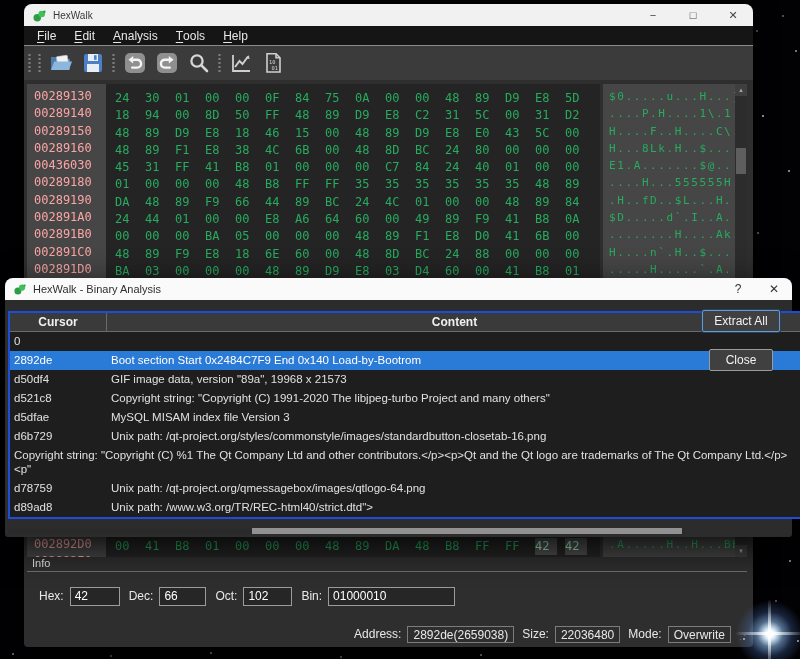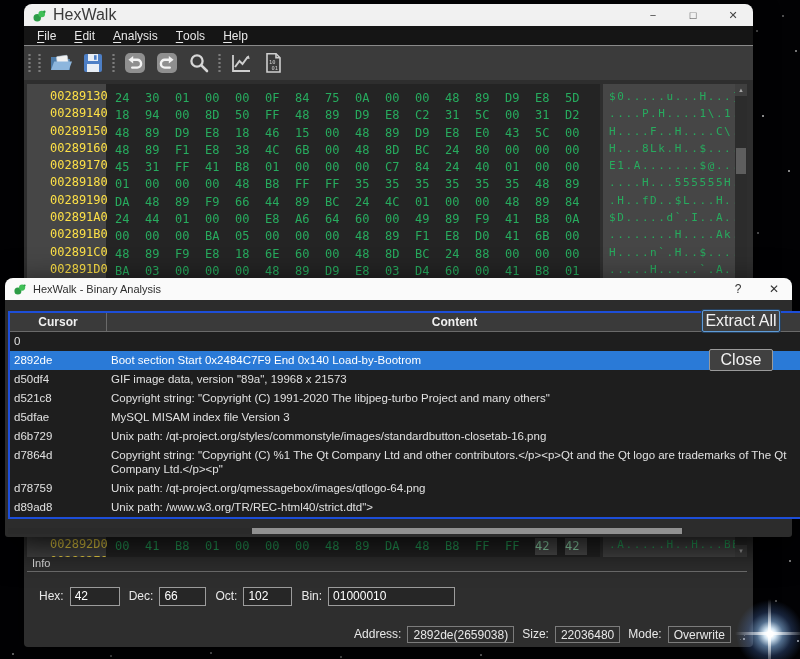--- a/index.html
+++ b/index.html
@@ -28,21 +28,21 @@
     background:linear-gradient(90deg, transparent, rgba(255,255,255,.9), transparent); }
   .star-flare::after { content:""; position:absolute; top:0; bottom:0; left:33px; width:3px;
     background:linear-gradient(180deg, transparent, rgba(255,255,255,.9), transparent); }
 
   
   .win { position:absolute; left:24px; top:4px; width:729px; height:643px; z-index:10;
     background:#2e2e2e; border-radius:8px 8px 4px 4px; box-shadow:0 6px 24px rgba(0,0,0,.8); }
   .titlebar { height:22px; background:#f1f1f1; border-radius:8px 8px 0 0;
     display:flex; align-items:center; padding:0 0 0 8px; }
   .titlebar .logo { width:15px; height:15px; margin-right:6px; flex:0 0 auto; }
-  .titlebar .title { font-size:16px; color:#3a3a3a; }
+  .titlebar .title { font-size:10px; color:#3a3a3a; }
   .titlebar .spacer { flex:1; }
   .wbtn { width:40px; height:22px; display:flex; align-items:center; justify-content:center;
     font-size:11px; color:#444; }
   .menubar { height:20px; background:#151515; border-bottom:1px solid #8a8a8a;
     display:flex; align-items:center; padding-left:4px; }
   .menu-item { color:#e8e8e8; font-size:12px; padding:0 9px; height:100%;
     display:flex; align-items:center; }
   .menu-item .mn { text-decoration:underline; text-underline-offset:2px; }
   .toolbar { height:34px; background:#3b3b3b; display:flex; align-items:center; gap:5px; padding-left:3px; }
   .grip { width:5px; height:20px;
@@ -55,21 +55,21 @@
   .hex-area { position:absolute; left:3px; top:80px; width:720px; height:473px; overflow:hidden; }
   .col-bg { position:absolute; top:0; bottom:0; }
   .gutter-bg { left:0; width:79px; background:#464646; }
   .hexpane-bg { left:79px; width:494px; background:#242424; }
   .asciipane-bg { left:576px; width:132px; background:#464646; }
   .hex-rows { position:absolute; left:0; right:12px; }
   .hex-rows.top { top:4px; }
   .hex-rows.bottom { top:452px; }
   .hexrow { display:flex; height:17.3px; line-height:17.3px;
     font-family:"DejaVu Sans Mono", monospace; }
-  .hexrow .addr { width:79px; padding-left:23px; font-size:12px; color:#fde047; }
+  .hexrow .addr { width:79px; padding-left:7px; font-size:12px; color:#fca5a5; }
   .hexrow .bytes { width:497px; padding-left:9px; }
   .hexrow .byte { display:inline-block; width:30px; font-size:12px; color:#27ab5e; }
   .hexrow .byte.hl { color:#9defbd; background:#4e4e4e; width:22px; margin-right:8px; }
   .hexrow .ascii { width:132px; margin-left:0; padding-left:6px; font-size:11px;
     letter-spacing:1.6px; color:#27ab5e; white-space:pre; overflow:hidden; }
   .vscroll { position:absolute; right:0; top:0; bottom:0; width:12px; background:#2c2c2c; }
   .vscroll .arrow { position:absolute; left:0; width:12px; height:12px; background:#3f3f3f;
     color:#a5a5a5; font-size:6px; display:flex; align-items:center; justify-content:center; }
   .vscroll .up { top:0; } .vscroll .down { bottom:0; }
   .vscroll .thumb { position:absolute; left:1px; width:10px; top:64px; height:26px; background:#5e5e5e; }
@@ -110,21 +110,21 @@
   .thead { display:flex; height:19px; background:#3a3a3a; border-bottom:1px solid #6a6a6a;
     font-size:12px; font-weight:bold; color:#f0f0f0; }
   .thead .c1 { width:97px; text-align:center; line-height:19px; border-right:1px solid #6a6a6a; }
   .thead .c2 { flex:1; text-align:center; line-height:19px; }
   .trow { display:flex; font-size:11.5px; color:#e0e0e0; line-height:14px; }
   .trow .c1 { width:97px; padding:2px 0 3px 4px; flex:0 0 auto; }
   .trow .c2 { flex:1; padding:2px 6px 3px 4px; }
   .trow.selected { background:#2a7ad7; color:#ffffff; }
   .hscroll { position:absolute; left:3px; top:250px; width:676px; height:6px; background:#2a2a2a; }
   .hscroll .thumb { position:absolute; left:244px; width:430px; top:0; height:6px; background:#919191; }
-  .dlg-btn { position:absolute; background:#404040; color:#f2f2f2; font-size:16px;
+  .dlg-btn { position:absolute; background:#404040; color:#f2f2f2; font-size:12px;
     display:flex; align-items:center; justify-content:center; border-radius:2px; height:22px; }
   .btn-extract { left:697px; top:32px; width:78px; border:1px solid #5f9cd8; box-shadow:0 0 0 1px #27405c; }
   .btn-close { left:704px; top:71px; width:64px; border:1px solid #9a9a9a; }
 </style>
 </head>
 <body>
 
 <div class="stars"></div>
 <div class="star-flare"></div>
 
@@ -253,21 +253,21 @@
           <span class="ascii">H....F..H....C\.</span>
         </div>
 
         <div class="hexrow">
           <span class="addr">00289160</span>
           <span class="bytes"><span class="byte">48</span><span class="byte">89</span><span class="byte">F1</span><span class="byte">E8</span><span class="byte">38</span><span class="byte">4C</span><span class="byte">6B</span><span class="byte">00</span><span class="byte">48</span><span class="byte">8D</span><span class="byte">BC</span><span class="byte">24</span><span class="byte">80</span><span class="byte">00</span><span class="byte">00</span><span class="byte">00</span></span>
           <span class="ascii">H...8Lk.H..$....</span>
         </div>
 
         <div class="hexrow">
-          <span class="addr">00289170</span>
+          <span class="addr">00436030</span>
           <span class="bytes"><span class="byte">45</span><span class="byte">31</span><span class="byte">FF</span><span class="byte">41</span><span class="byte">B8</span><span class="byte">01</span><span class="byte">00</span><span class="byte">00</span><span class="byte">00</span><span class="byte">C7</span><span class="byte">84</span><span class="byte">24</span><span class="byte">40</span><span class="byte">01</span><span class="byte">00</span><span class="byte">00</span></span>
           <span class="ascii">E1.A.......$@...</span>
         </div>
 
         <div class="hexrow">
           <span class="addr">00289180</span>
           <span class="bytes"><span class="byte">01</span><span class="byte">00</span><span class="byte">00</span><span class="byte">00</span><span class="byte">48</span><span class="byte">B8</span><span class="byte">FF</span><span class="byte">FF</span><span class="byte">35</span><span class="byte">35</span><span class="byte">35</span><span class="byte">35</span><span class="byte">35</span><span class="byte">35</span><span class="byte">48</span><span class="byte">89</span></span>
           <span class="ascii">....H...555555H.</span>
         </div>
 
@@ -415,21 +415,20 @@
           <span class="c1">d5dfae</span>
           <span class="c2">MySQL MISAM index file Version 3</span>
         </div>
 
         <div class="trow">
           <span class="c1">d6b729</span>
           <span class="c2">Unix path: /qt-project.org/styles/commonstyle/images/standardbutton-closetab-16.png</span>
         </div>
 
         <div class="trow">
-          <span class="c1">d7864d</span>
           <span class="c2">Copyright string: "Copyright (C) %1 The Qt Company Ltd and other contributors.&lt;/p&gt;&lt;p&gt;Qt and the Qt logo are trademarks of The Qt Company Ltd.&lt;/p&gt;&lt;p"</span>
         </div>
 
         <div class="trow">
           <span class="c1">d78759</span>
           <span class="c2">Unix path: /qt-project.org/qmessagebox/images/qtlogo-64.png</span>
         </div>
 
         <div class="trow">
           <span class="c1">d89ad8</span>

